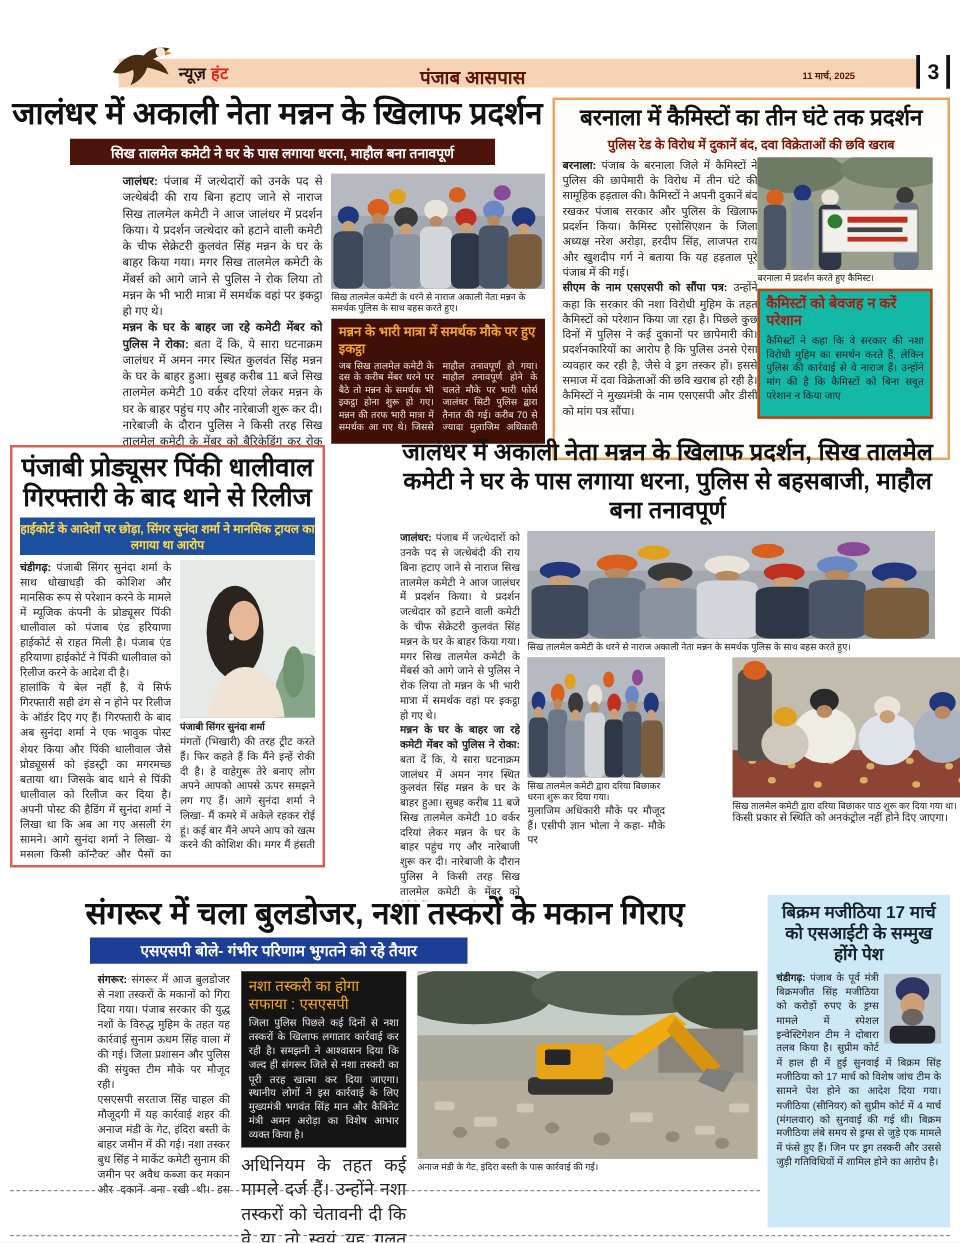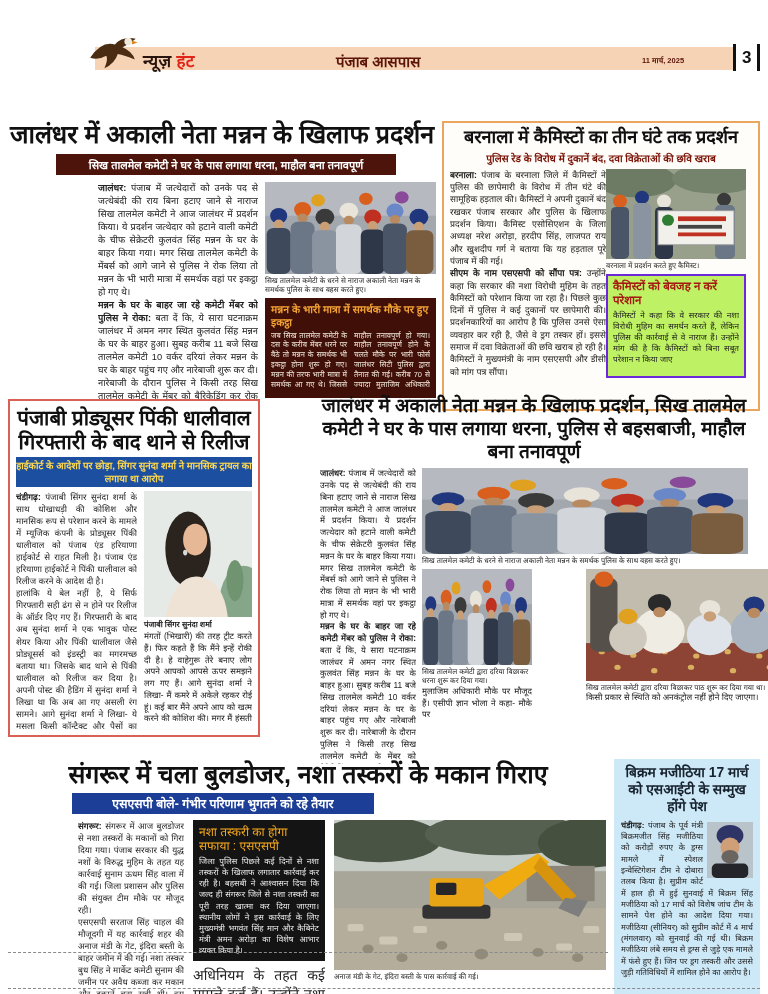--- a/index.html
+++ b/index.html
@@ -1,21 +1,21 @@
 <!DOCTYPE html>
 <html><head>
 <meta charset="utf-8">
 <style>
   html,body{margin:0;padding:0;background:#e9e9e9;}
   #page{position:relative;width:768px;height:994px;background:#ffffff;overflow:hidden;
         font-family:"Liberation Sans","DejaVu Sans",sans-serif;color:#1c1c1c;}
-  .abs{position:absolute;margin-top:43px;}
+  .abs{position:absolute;}
   
   .band{position:absolute;left:95px;top:47px;width:640px;height:23px;background:#f7d3b5;}
-  .paper-title{position:absolute;left:143px;top:49px;font-size:17px;font-weight:bold;color:#27140e;letter-spacing:.3px;}
+  .paper-title{position:absolute;left:143px;top:49px;font-size:13px;font-weight:bold;color:#27140e;letter-spacing:.3px;}
   .paper-title .red{color:#e02418;}
   .section-title{position:absolute;left:336px;top:51px;font-size:15px;font-weight:bold;color:#5a1408;}
   .date{position:absolute;left:642px;top:55px;font-size:7.5px;font-weight:bold;color:#5a1408;}
   .pagenum{position:absolute;left:733px;top:44px;font-size:17px;font-weight:800;color:#111;
            border-left:3px solid #111;border-right:3px solid #111;padding:0 6px;height:27px;line-height:27px;}
   .logo{position:absolute;left:86px;top:33px;width:54px;height:38px;}
   
   .hl{font-weight:800;color:#101010;text-align:center;}
   .body{font-size:9.3px;line-height:1.4;text-align:justify;color:#222;}
   .body b{font-weight:bold;}
@@ -33,21 +33,21 @@
   .boxA{margin-top:4px;background:#3f0f08;color:#f2e7d8;padding:5px 6px;}
   .boxA .t{color:#f2a234;font-weight:bold;font-size:10.5px;line-height:1.15;margin-bottom:3px;}
   .boxA .x{font-size:7.5px;line-height:1.32;column-count:2;column-gap:7px;text-align:justify;height:62px;overflow:hidden;}
   
   #artB{left:442px;top:78px;width:318px;height:290px;border:2px solid #eaa55e;background:#fffdf9;padding:4px 6px;box-sizing:border-box;}
   #artB .hl{font-size:18px;line-height:1.15;}
   #artB .sub{font-size:10.2px;font-weight:bold;color:#7a1408;text-align:center;margin:3px 0 4px;}
   #artB .row{display:flex;gap:0;}
   .colB1{width:156px;height:226px;font-size:8.8px;}
   .colB2{width:140px;}
-  .boxB{border:2px solid #6d28d9;background:#bef264;margin-top:4px;padding:4px 5px;}
+  .boxB{border:2px solid #c2410c;background:#14b8a6;margin-top:4px;padding:4px 5px;}
   .boxB .t{color:#a51a12;font-weight:bold;font-size:11.5px;line-height:1.2;margin-bottom:2px;}
   .boxB .x{font-size:8.2px;line-height:1.35;text-align:justify;height:62px;overflow:hidden;}
   
   #artC{left:8px;top:356px;width:252px;height:338px;border:2.5px solid #d96055;background:#fff;padding:5px 6px;box-sizing:border-box;}
   #artC .hl{font-size:20.5px;line-height:1.15;}
   #artC .strip{background:#1d4fa0;color:#ffd94f;font-size:9.7px;font-weight:bold;text-align:center;padding:2px 0;margin:4px 0;}
   #artC .row{display:flex;gap:7px;}
   .colC1{width:184px;height:238px;font-size:8.6px;}
   .colC2{width:108px;}
   .capC{font-size:7.8px;font-weight:bold;margin:2px 0;}
@@ -334,21 +334,21 @@
     <div class="strip">एसएसपी बोले- गंभीर परिणाम भुगतने को रहे तैयार</div>
     <div class="row">
       <div class="colE1 clip body">
         <b>संगरूर:</b> <span>संगरूर में आज बुलडोजर से नशा तस्करों के मकानों को गिरा दिया गया। पंजाब सरकार की युद्ध नशों के विरुद्ध मुहिम के तहत यह कार्रवाई सुनाम ऊधम सिंह वाला में की गई। जिला प्रशासन और पुलिस की संयुक्त टीम मौके पर मौजूद रही।</span>
         <br><span>एसएसपी सरताज सिंह चाहल की मौजूदगी में यह कार्रवाई शहर की अनाज मंडी के गेट, इंदिरा बस्ती के बाहर जमीन में की गई। नशा तस्कर बुध सिंह ने मार्केट कमेटी सुनाम की जमीन पर अवैध कब्जा कर मकान और दुकानें बना रखी थी। इस जगह से नशा तस्करी की शिकायतें मिल रही थीं।</span>
         <br> 
       </div>
       <div class="colE2">
         <div class="boxE">
           <div class="t">नशा तस्करी का होगा सफाया : एसएसपी</div>
-          <div class="x">जिला पुलिस पिछले कई दिनों से नशा तस्करों के खिलाफ लगातार कार्रवाई कर रही है। बहसबी ने आश्वासन दिया कि जल्द ही संगरूर जिले से नशा तस्करी का पूरी तरह खात्मा कर दिया जाएगा। स्थानीय लोगों ने इस कार्रवाई के लिए मुख्यमंत्री भगवंत सिंह मान और कैबिनेट मंत्री अमन अरोड़ा का विशेष आभार व्यक्त किया है।</div>
+          <div class="x">जिला पुलिस पिछले कई दिनों से नशा तस्करों के खिलाफ लगातार कार्रवाई कर रही है। समझनी ने आश्वासन दिया कि जल्द ही संगरूर जिले से नशा तस्करी का पूरी तरह खात्मा कर दिया जाएगा। स्थानीय लोगों ने इस कार्रवाई के लिए मुख्यमंत्री भगवंत सिंह मान और कैबिनेट मंत्री अमन अरोड़ा का विशेष आभार व्यक्त किया है।</div>
         </div>
         <div class="body">अधिनियम के तहत कई मामले दर्ज हैं। उन्होंने नशा तस्करों को चेतावनी दी कि वे या तो स्वयं यह गलत कारोबार छोड़ दें या फिर गंभीर परिणाम भुगतने को तैयार रहें।</div>
       </div>
       <div class="colE3">
         <svg class="ph" width="272" height="150" viewBox="0 0 240 170" preserveAspectRatio="none">
             <use href="#g-digger"></use>
           </svg>
         <div class="cap">अनाज मंडी के गेट, इंदिरा बस्ती के पास कार्रवाई की गई।</div>
       </div>
     </div>

